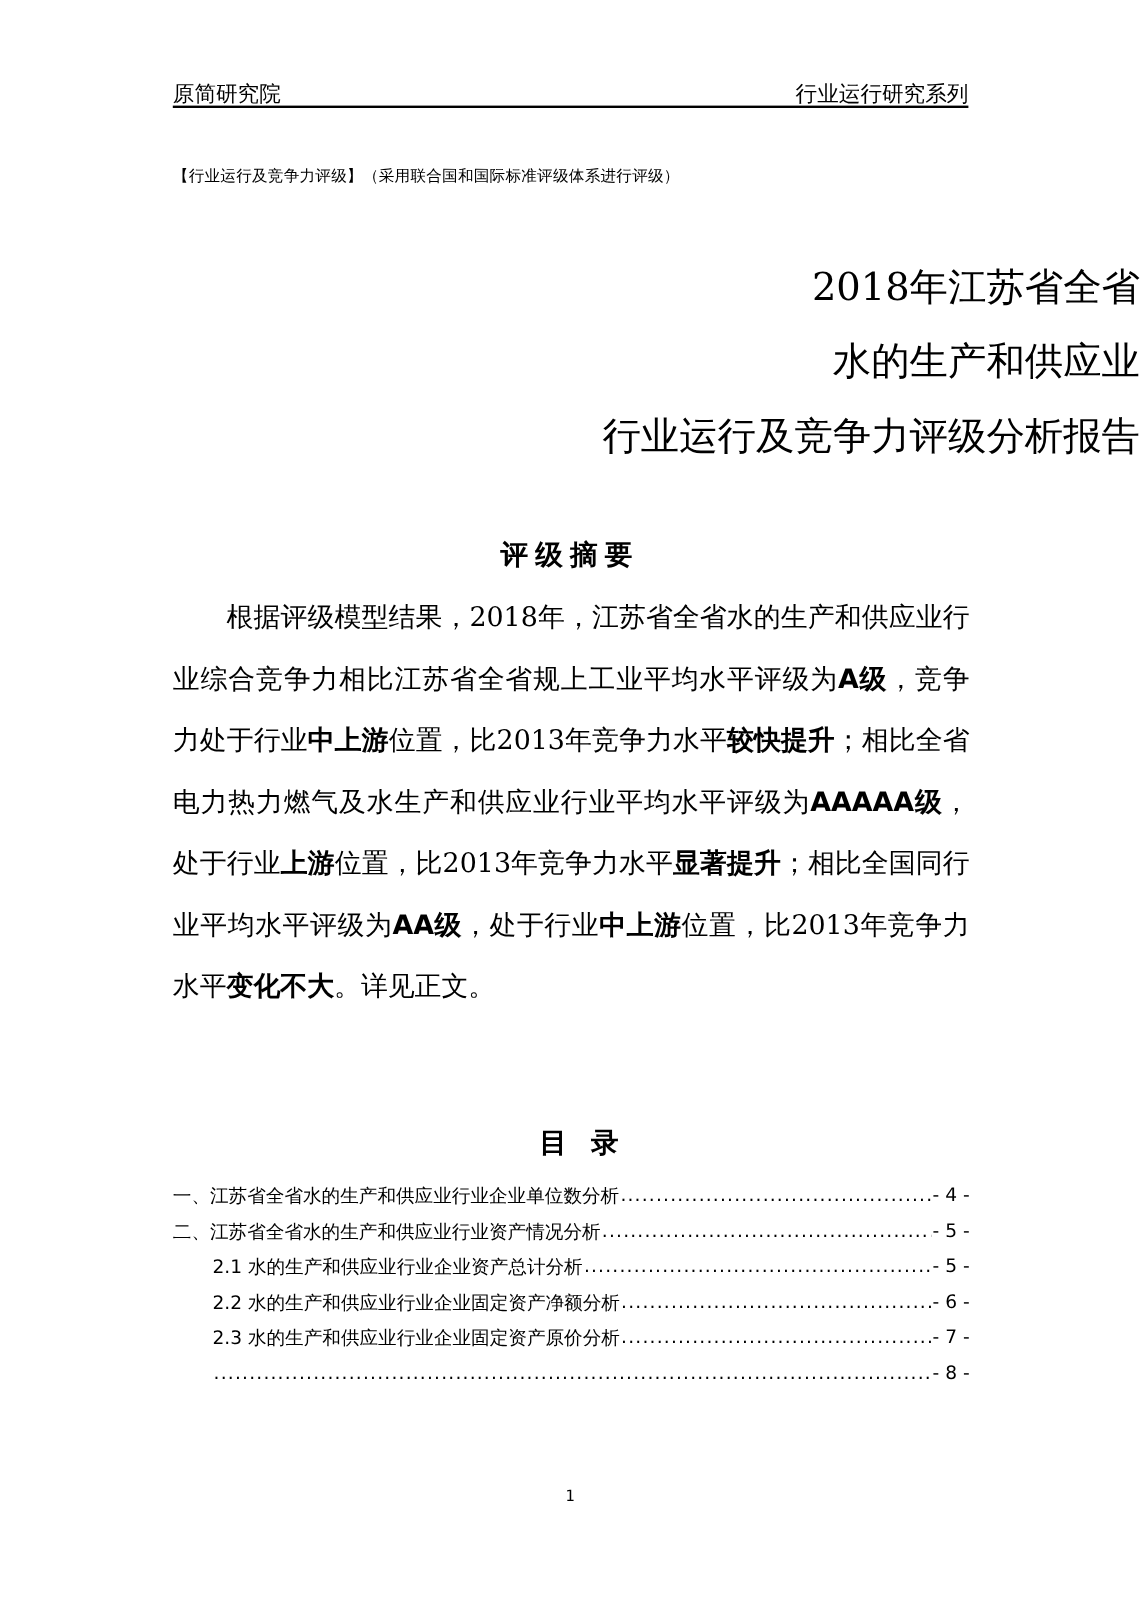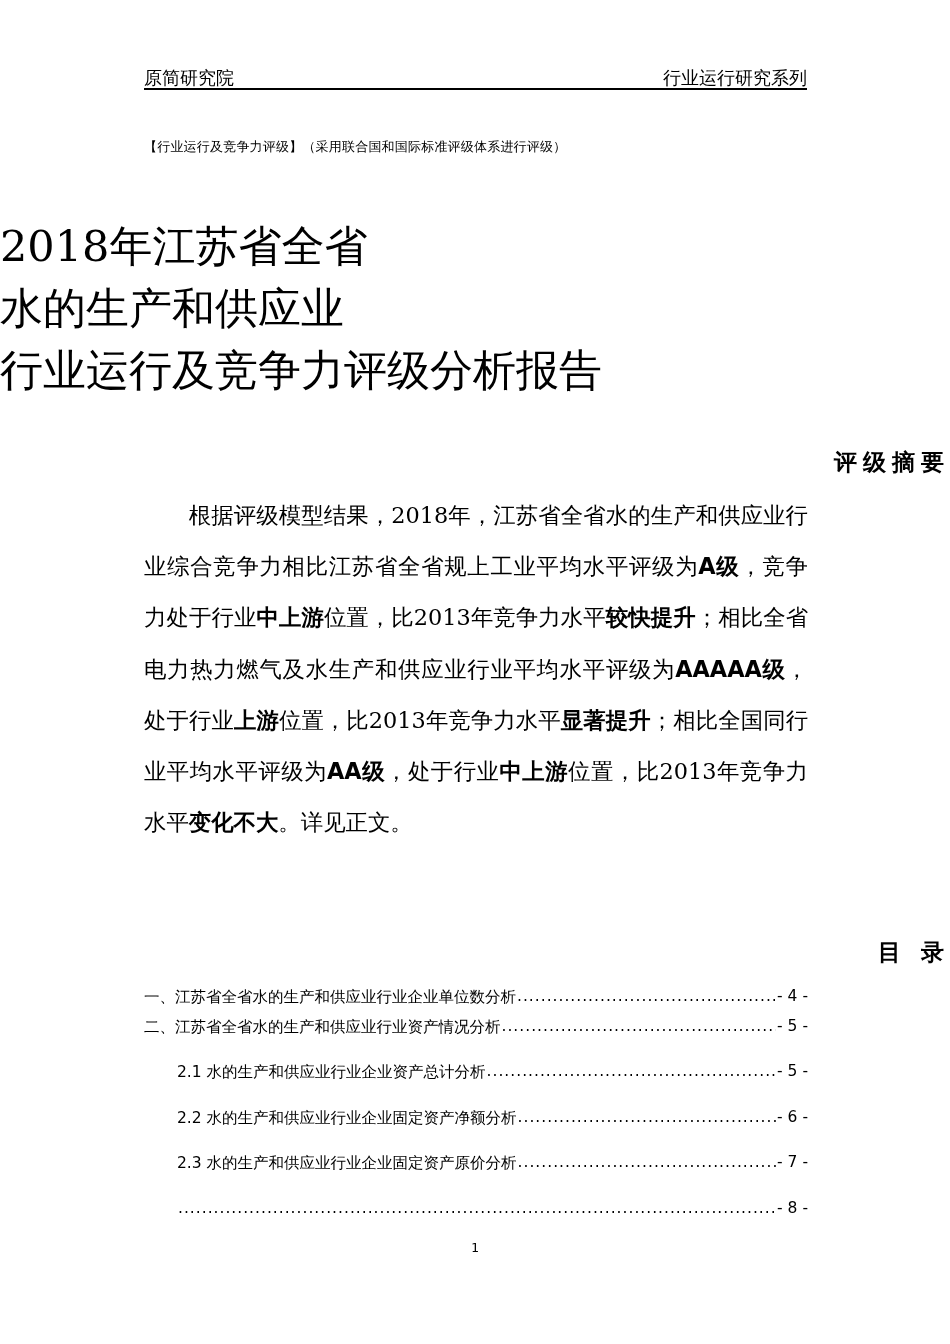--- a/index.html
+++ b/index.html
@@ -5,38 +5,38 @@
   html, body { margin: 0; padding: 0; background: #ffffff; }
   body { width: 950px; height: 1344px; position: relative; overflow: hidden;
          font-family: "DejaVu Serif", "Liberation Serif", serif; color: #000; }
   .header { position: absolute; left: 144px; right: 143px; top: 66px; height: 22px;
             border-bottom: 2px solid #000; font-family: "DejaVu Sans", sans-serif;
             font-size: 18px; }
   .header .left { position: absolute; left: 0; top: 0; }
   .header .right { position: absolute; right: 0; top: 0; text-align: right; }
   .tagline { position: absolute; left: 144px; top: 138px; font-size: 13px;
              font-family: "DejaVu Sans", sans-serif; white-space: nowrap; letter-spacing: 0.2px; }
-  .title { position: absolute; left: 0; right: 0; text-align: left;
-           font-size: 43px; white-space: nowrap; }
+  .title { position: absolute; left: 0; right: 0; text-align: right;
+           font-size: 32px; white-space: nowrap; }
   .t1 { top: 218px; }
   .t2 { top: 280px; }
   .t3 { top: 342px; }
-  .section-heading { position: absolute; left: 0; right: 0; text-align: right;
+  .section-heading { position: absolute; left: 0; right: 0; text-align: center;
                      font-family: "DejaVu Sans", sans-serif; font-weight: bold;
                      font-size: 23px; letter-spacing: 6px; }
   .sh-summary { top: 447px; }
   .sh-toc { top: 937px; margin-left: 21px; }
   .summary { position: absolute; left: 144px; width: 664px; top: 490px;
              font-size: 22.4px; line-height: 51.2px; text-align: justify;
              text-indent: 2em; }
   .summary b { font-family: "DejaVu Sans", sans-serif; font-weight: bold; }
   .toc { position: absolute; left: 144px; width: 664px; top: 987px;
          font-family: "DejaVu Sans", sans-serif; font-size: 15.5px; }
   .toc-row { display: flex; align-items: flex-start; height: 29.5px; white-space: nowrap; }
-  .toc-row.sub { padding-left: 33px; margin-top: 16px; }
+  .toc-row.sub { padding-left: 33px; }
   .toc-row .label { flex: 0 0 auto; }
   .toc-row .dots { flex: 1 1 auto; overflow: hidden; margin: 0 1px; color: #000; }
   .toc-row .dots::before { content: "................................................................................................................................................................"; letter-spacing: 1px; }
   .toc-row .page { flex: 0 0 auto; }
   .page-number { position: absolute; left: 0; right: 0; top: 1240px; text-align: center;
                  font-family: "DejaVu Sans Mono", monospace; font-size: 13px; }
 </style>
 </head>
 <body>
 

